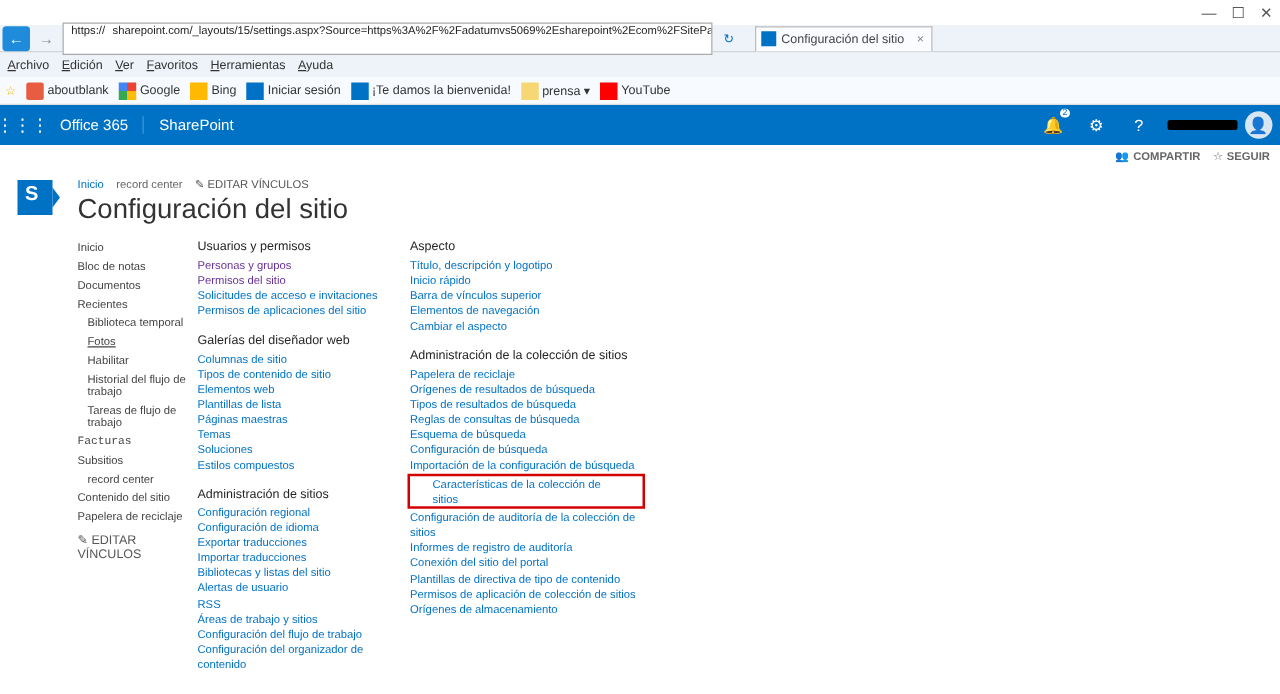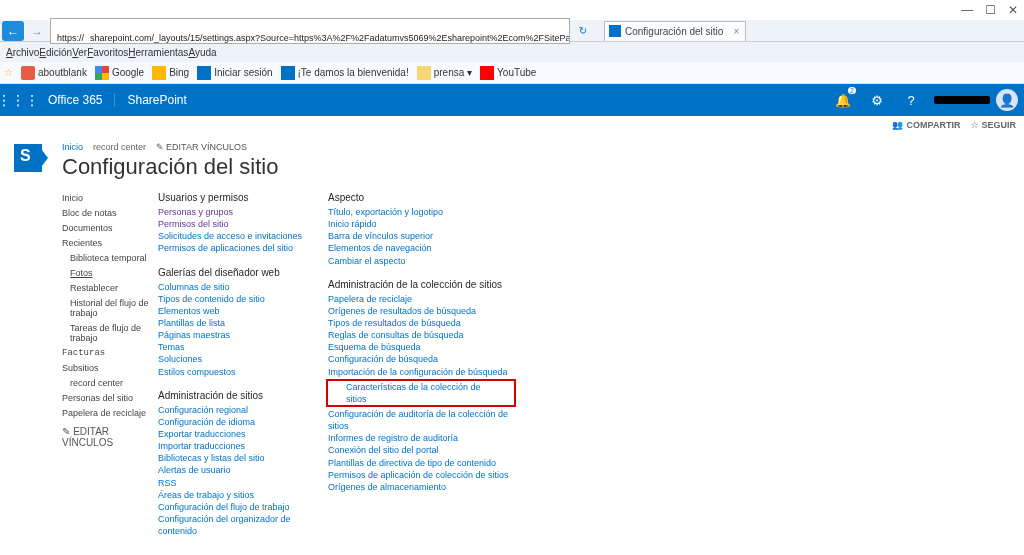--- a/index.html
+++ b/index.html
@@ -5,24 +5,24 @@
   *{margin:0;padding:0;box-sizing:border-box;font-family:"Segoe UI",Arial,sans-serif}
   body{font-size:10px;color:#444;background:#fff;width:1024px}
   
   .win-top{height:20px;display:flex;align-items:center;justify-content:flex-end;padding:0 6px;gap:12px}
   .win-top span{font-size:12px;color:#555}
   
   .ie-bar{height:22px;display:flex;align-items:center;border-bottom:1px solid #ccc;background:#eef3f9;padding:0 2px;gap:2px}
   .ie-btn{width:22px;height:20px;display:flex;align-items:center;justify-content:center;border-radius:3px}
   .ie-back{background:#1e8cda;color:#fff;font-size:12px}
   .ie-fwd{color:#888;font-size:12px}
-  .ie-url{flex:0 0 520px;height:26px;border:1px solid #aaa;background:#fff;display:flex;align-items:flex-end;padding:0 3px;font-size:9px;color:#222;gap:3px;overflow:hidden;white-space:nowrap}
+  .ie-url{flex:0 0 520px;height:26px;border:1px solid #aaa;background:#fff;display:flex;align-items:flex-start;padding:0 3px;font-size:9px;color:#222;gap:3px;overflow:hidden;white-space:nowrap}
   .ie-tab{height:20px;border:1px solid #bbb;border-bottom:none;background:#fafcff;display:flex;align-items:center;padding:0 6px 0 4px;font-size:10px;gap:4px;margin-left:8px}
   .sp-favicon{width:12px;height:12px;background:#0072c6}
-  .ie-menu{height:20px;display:flex;align-items:center;gap:0;padding:0 6px;font-size:10px;color:#333;background:#eef3f9}
+  .ie-menu{height:20px;display:flex;align-items:center;gap:10px;padding:0 6px;font-size:10px;color:#333;background:#eef3f9}
   .ie-menu span u{text-decoration:underline}
   .fav-bar{height:22px;display:flex;align-items:center;gap:8px;padding:0 4px;font-size:10px;color:#333;border-bottom:1px solid #ddd;background:#f7fbff}
   .fav-bar .ico{width:14px;height:14px;display:inline-block}
   .fav-bar .lbl{display:flex;align-items:center;gap:3px}
   .ico-ab{background:#e85c41;border-radius:2px}
   .ico-goog{background:conic-gradient(#ea4335 0 25%,#fbbc05 0 50%,#34a853 0 75%,#4285f4 0)}
   .ico-bing{background:#ffb900}
   .ico-login{background:#0072c6}
   .ico-bienv{background:#0072c6}
   .ico-folder{background:#f7d774}
@@ -169,27 +169,27 @@
 
     <div class="cols">
 
       <nav class="leftnav" id="leftnav">
           <a href="#" class="hdr" style="color: rgb(68, 68, 68);">Inicio</a>
           <a href="#" class="hdr" style="color: rgb(68, 68, 68);">Bloc de notas</a>
           <a href="#" class="hdr" style="color: rgb(68, 68, 68);">Documentos</a>
           <a href="#" class="hdr" style="color: rgb(68, 68, 68);">Recientes</a>
           <a href="#" class="sub" style="color: rgb(68, 68, 68);">Biblioteca temporal</a>
           <a href="#" class="sub" style="color: rgb(68, 68, 68); text-decoration: underline;">Fotos</a>
-          <a href="#" class="sub" style="color: rgb(68, 68, 68);">Restablecer</a>
+          <a href="#" class="sub" style="color: rgb(68, 68, 68);">Habilitar</a>
           <a href="#" class="sub" style="color: rgb(68, 68, 68);">Historial del flujo de trabajo</a>
           <a href="#" class="sub" style="color: rgb(68, 68, 68);">Tareas de flujo de trabajo</a>
           <a href="#" class="hdr" style="color: rgb(68, 68, 68); font-family: Liberation Mono, monospace;">Facturas</a>
           <a href="#" class="hdr" style="color: rgb(68, 68, 68);">Subsitios</a>
           <a href="#" class="sub" style="color: rgb(68, 68, 68);">record center</a>
-          <a href="#" class="hdr" style="color: rgb(68, 68, 68);">Personas del sitio</a>
+          <a href="#" class="hdr" style="color: rgb(68, 68, 68);">Contenido del sitio</a>
           <a href="#" class="hdr" style="color: rgb(68, 68, 68);">Papelera de reciclaje</a>
           <span class="edit">✎ EDITAR VÍNCULOS</span>
         </nav>
 
       <div class="cat-col">
         <div class="cat-sec" id="c1s1">
             <h3 class="cat-hdr">Usuarios y permisos</h3>
             <a href="#" class="visited">Personas y grupos</a>
             <a href="#" class="visited">Permisos del sitio</a>
             <a href="#">Solicitudes de acceso e invitaciones</a>
@@ -218,21 +218,21 @@
             <a href="#">Áreas de trabajo y sitios</a>
             <a href="#">Configuración del flujo de trabajo</a>
             <a href="#">Configuración del organizador de contenido</a>
           </div>
 
       </div>
 
       <div class="cat-col wide">
         <div class="cat-sec" id="c2s1">
             <h3 class="cat-hdr">Aspecto</h3>
-            <a href="#">Título, exportación y logotipo</a>
+            <a href="#">Título, descripción y logotipo</a>
             <a href="#">Inicio rápido</a>
             <a href="#">Barra de vínculos superior</a>
             <a href="#">Elementos de navegación</a>
             <a href="#">Cambiar el aspecto</a>
           </div>
         <div class="cat-sec" id="c2s3">
           <h3 class="cat-hdr">Administración de la colección de sitios</h3>
           <div id="c2s3top">
               <a href="#">Papelera de reciclaje</a>
               <a href="#">Orígenes de resultados de búsqueda</a>

